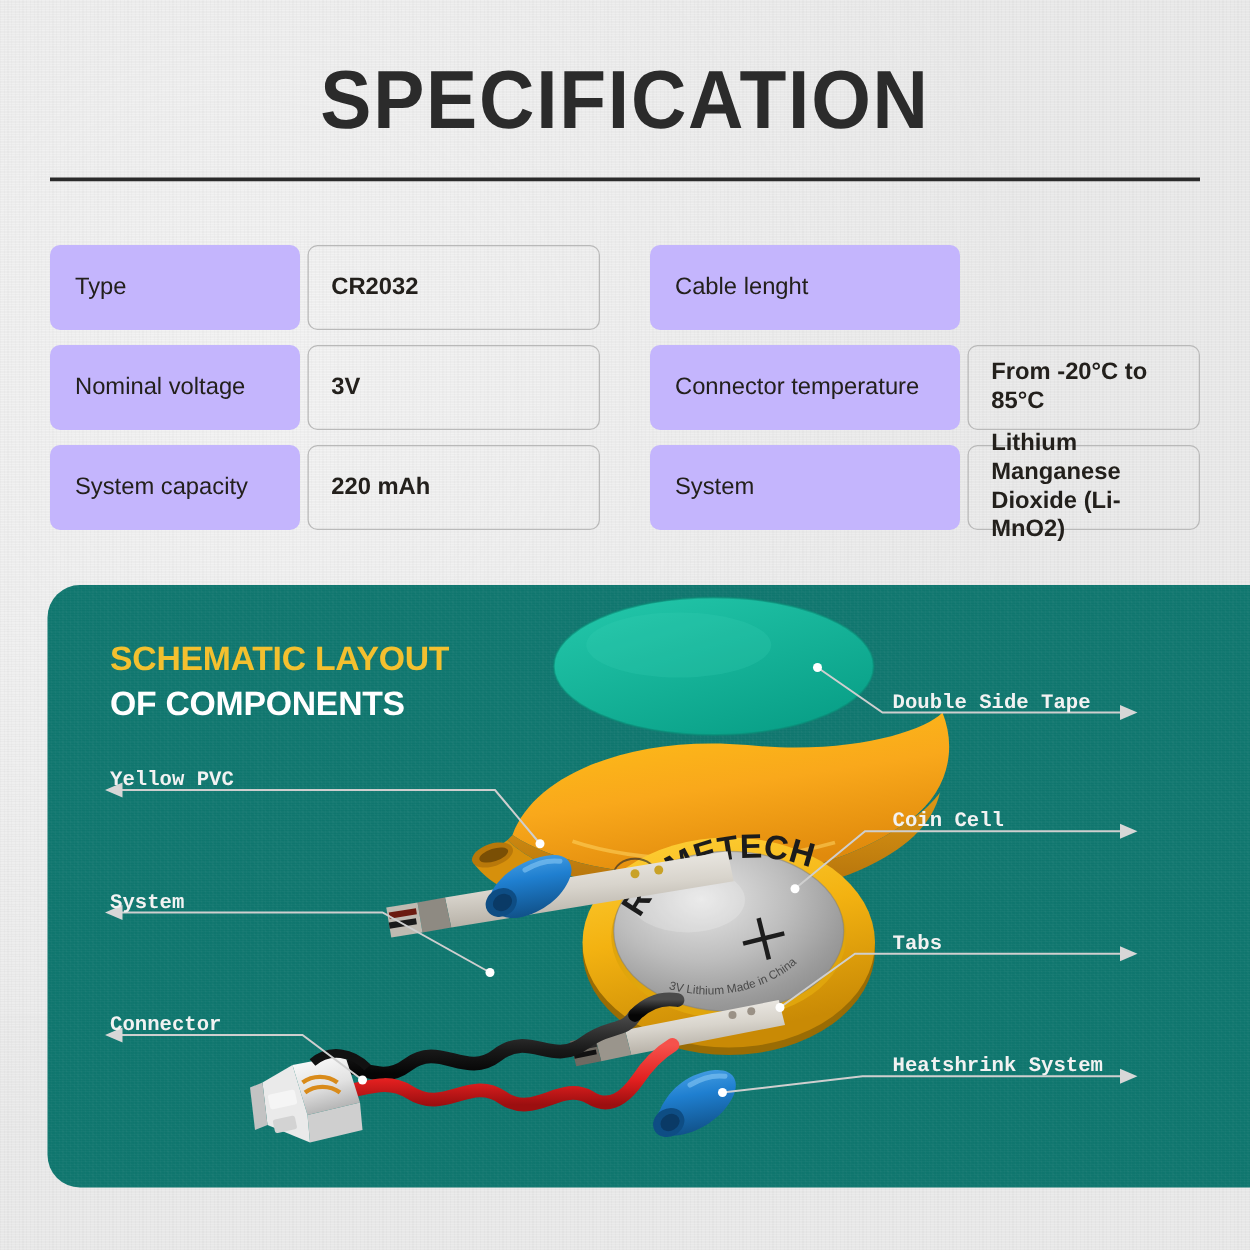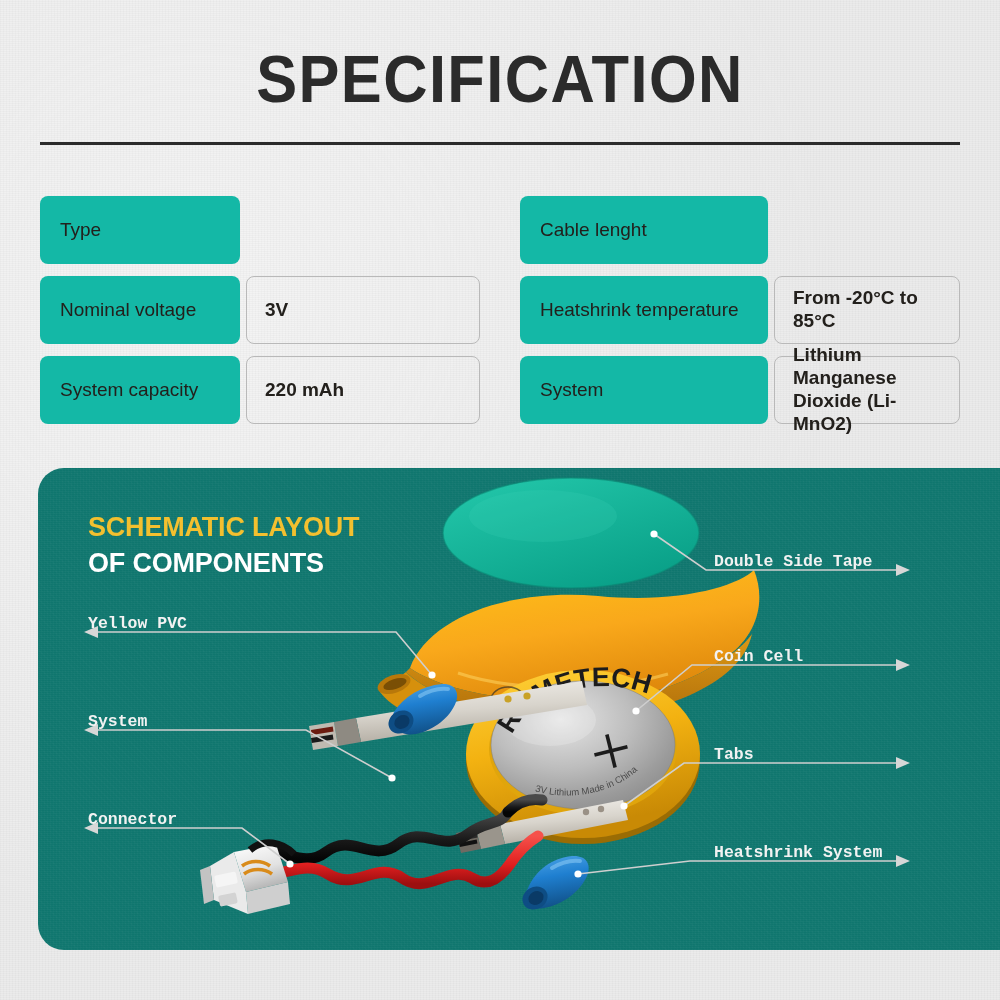--- a/index.html
+++ b/index.html
@@ -79,21 +79,21 @@
     gap: 12px;
   }
   .spec-row {
     display: flex;
     gap: 6px;
     height: 68px;
   }
   .spec-label {
     width: 200px;
     flex: none;
-    background: #14b8a6;
+    background: #c4b5fd;
     border-radius: 8px;
     display: flex;
     align-items: center;
     padding: 0 20px;
     box-sizing: border-box;
     font-size: 19px;
     line-height: 1.18;
     color: #23201c;
     font-weight: 400;
   }
@@ -156,37 +156,38 @@
 <div class="noise-light"></div>
 
 <div id="page-title">SPECIFICATION</div>
 <div id="title-divider"></div>
 
 <div class="spec-table">
 
   <div class="spec-col left">
     <div class="spec-row">
       <div class="spec-label">Type</div>
+      <div class="spec-value">CR2032</div>
     </div>
     <div class="spec-row">
       <div class="spec-label">Nominal voltage</div>
       <div class="spec-value">3V</div>
     </div>
     <div class="spec-row">
       <div class="spec-label">System capacity</div>
       <div class="spec-value">220 mAh</div>
     </div>
   </div>
 
   <div class="spec-col right">
     <div class="spec-row">
       <div class="spec-label">Cable lenght</div>
     </div>
     <div class="spec-row">
-      <div class="spec-label">Heatshrink temperature</div>
+      <div class="spec-label">Connector temperature</div>
       <div class="spec-value">From -20°C to 85°C</div>
     </div>
     <div class="spec-row">
       <div class="spec-label">System</div>
       <div class="spec-value">Lithium Manganese Dioxide (Li-MnO2)</div>
     </div>
   </div>
 
 </div>
 

